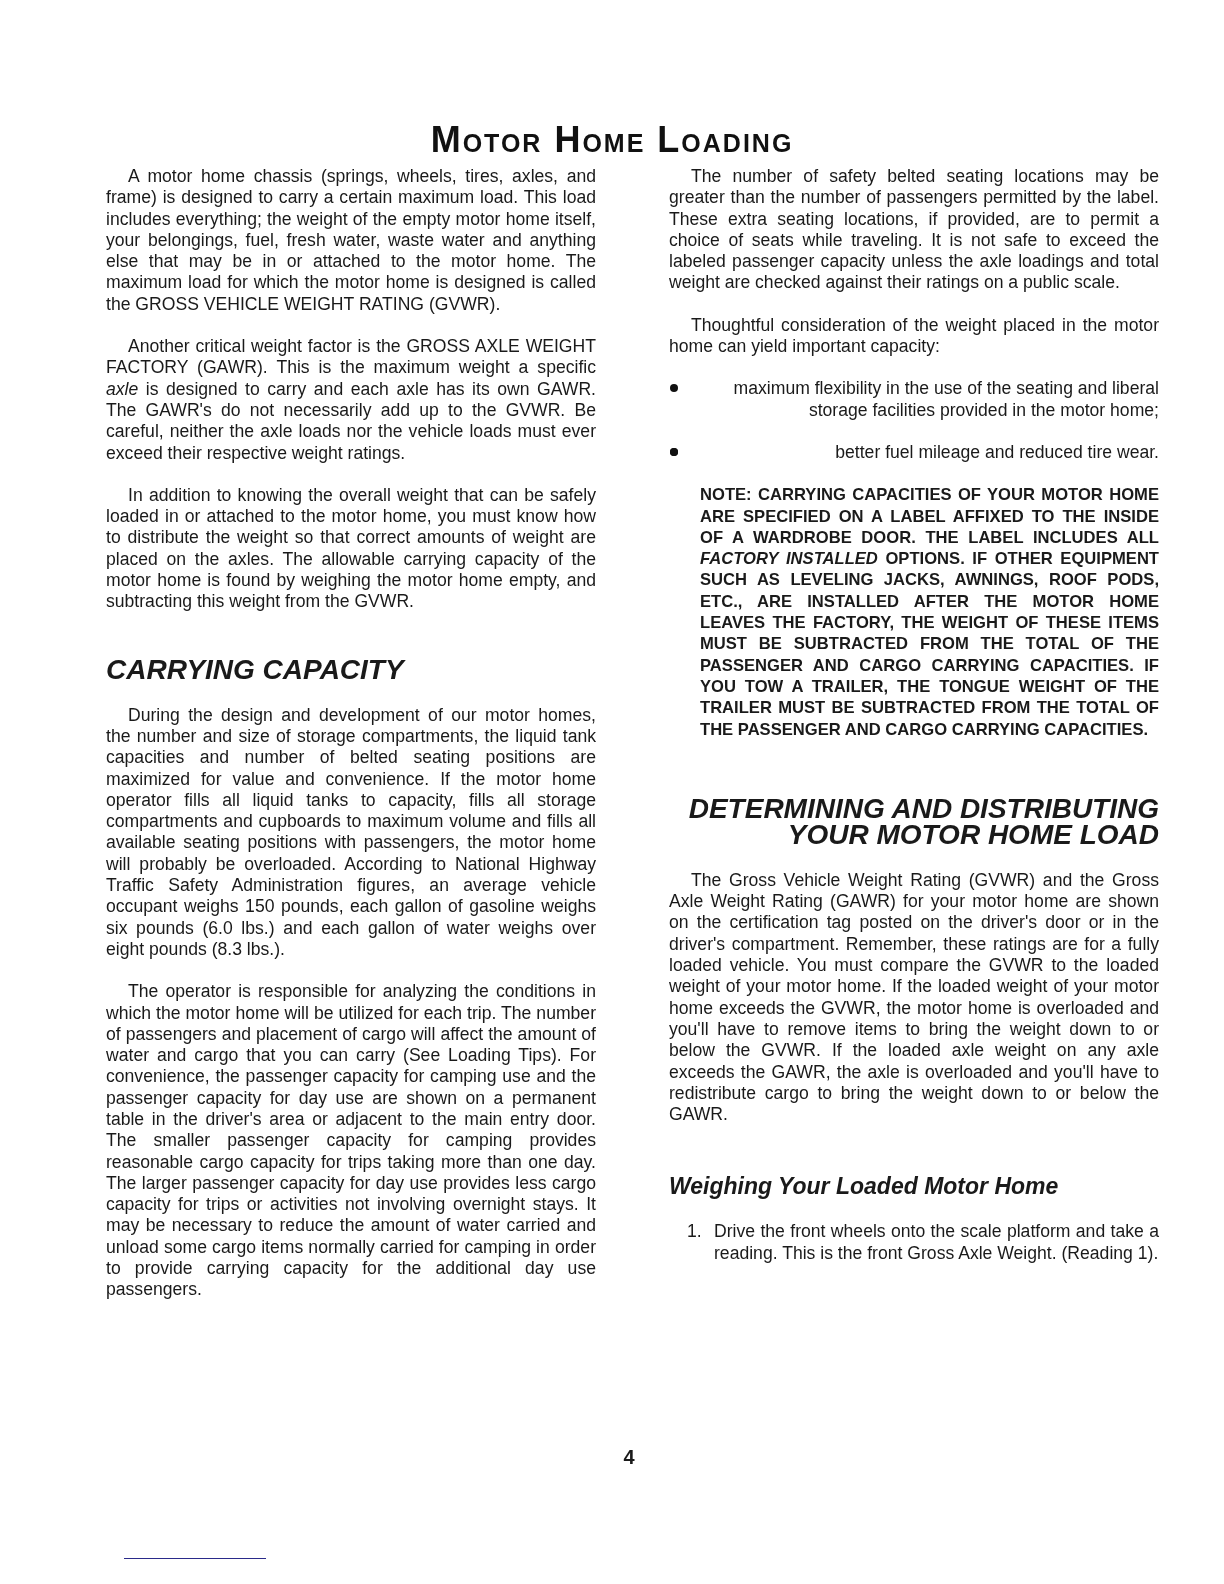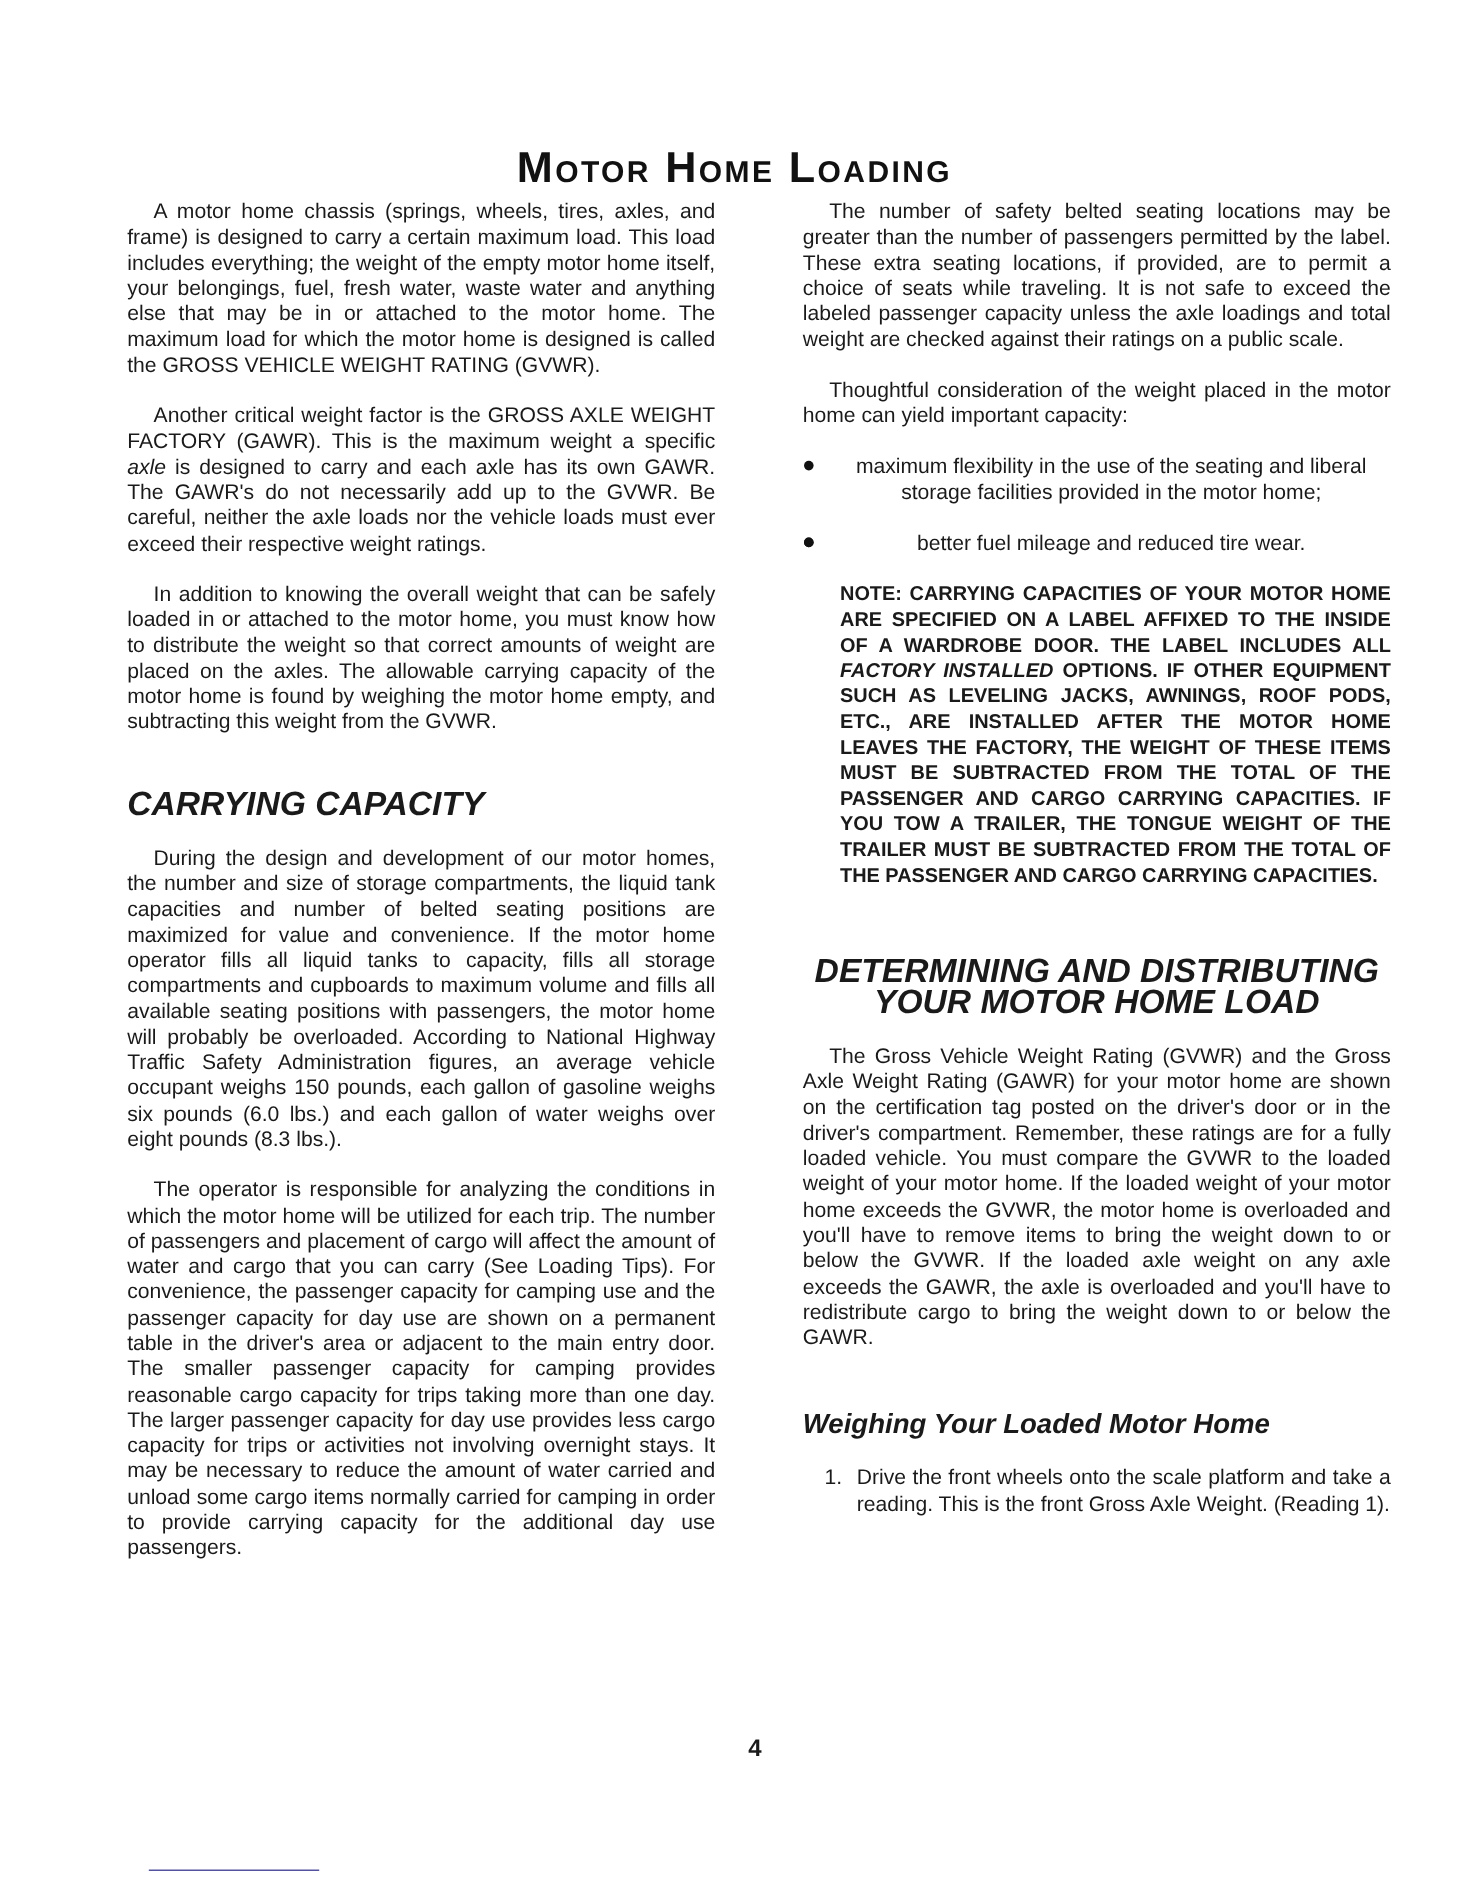--- a/index.html
+++ b/index.html
@@ -4,24 +4,24 @@
   <style>
     html, body { margin: 0; padding: 0; background: #ffffff; }
     body { width: 1224px; height: 1584px; position: relative; overflow: hidden; color: #1a1a1a; font-family: "Liberation Sans", sans-serif; }
     .title { position: absolute; top: 76px; left: 0; width: 1224px; text-align: center; font-family: "Liberation Sans", sans-serif; font-weight: bold; font-size: 36px; letter-spacing: 2px; font-variant: small-caps; color: #111; margin-top: 43px; }
     .col { position: absolute; top: 166px; width: 490px; font-size: 17.6px; line-height: 21.3px; text-align: justify; }
     .col-left { left: 106px; }
     .col-right { left: 669px; top: 166px; }
     p { margin: 0 0 21px 0; text-indent: 22px; }
     .heading { font-weight: bold; font-style: italic; font-size: 28px; line-height: 26px; margin: 0; }
     .h-carrying { margin-top: 44px; margin-bottom: 22px; }
-    .h-determining { margin-top: 56px; margin-bottom: 22px; text-align: center; }
+    .h-determining { margin-top: 56px; margin-bottom: 22px; text-align: right; }
     .h-weighing { margin-top: 48px; margin-bottom: 22px; font-size: 23px; text-transform: none; }
     ul.bullets { list-style: none; margin: 0 0 0 0; padding: 0; }
-    ul.bullets li { position: relative; padding-left: 24px; margin-bottom: 21px; text-align: center; }
+    ul.bullets li { position: relative; padding-left: 24px; margin-bottom: 21px; text-align: right; }
     ul.bullets li .dot { position: absolute; left: 1px; top: 6px; width: 8px; height: 8px; border-radius: 50%; background: #111; }
     .note { font-weight: bold; font-size: 16.6px; line-height: 21.3px; margin-left: 31px; text-align: justify; text-transform: uppercase; }
     .note em { font-style: italic; }
     ol.steps { list-style: none; margin: 0; padding: 0; }
     ol.steps li { position: relative; padding-left: 45px; text-align: justify; }
     ol.steps li .num { position: absolute; left: 18px; top: 0; }
     .page-number { position: absolute; top: 1446px; left: 0; width: 1258px; text-align: center; font-weight: bold; font-size: 20px; }
     .footer-rule { position: absolute; top: 1558px; left: 124px; width: 142px; height: 0; border-top: 1.5px solid #2a2a8a; }
   </style>
 </head>

